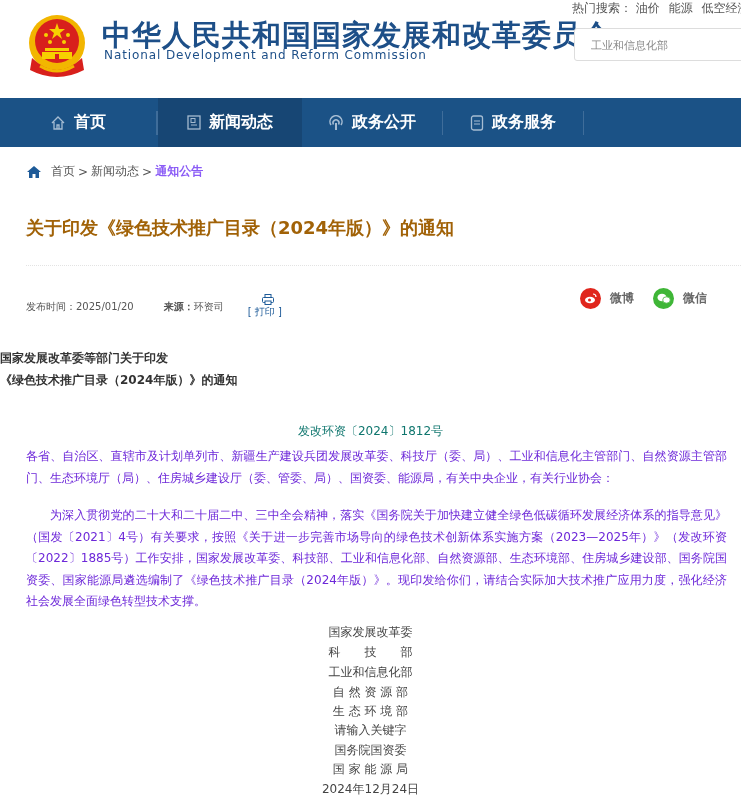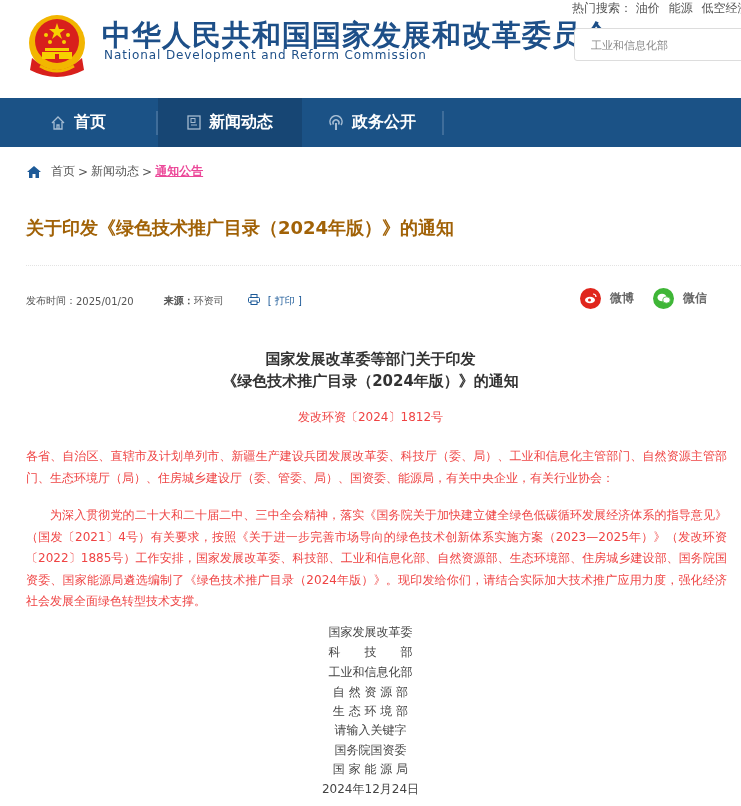--- a/index.html
+++ b/index.html
@@ -42,35 +42,35 @@
     position: relative; height: 49px; display: flex; align-items: center; justify-content: center;
     color: #fff; font-size: 16px; font-weight: bold;
   }
   .nav-item.active { background: #174674; }
   .nav-item .ni { margin-right: 8px; opacity: 0.8; font-weight: normal; font-size: 15px; display: inline-flex; }
   .nav-sep { width: 1px; height: 24px; background: #3f6d9a; align-self: center; }
   
   .breadcrumb { position: absolute; left: 26px; top: 163px; font-size: 12px; color: #555; display: flex; align-items: center; white-space: nowrap; }
   .breadcrumb .home-icon { margin-right: 9px; display: inline-flex; }
   .breadcrumb .sep { margin: 0 3px; }
-  .breadcrumb .current { color: #ec4899; font-weight: bold; text-decoration: underline; }
+  .breadcrumb .current { color: #8b5cf6; font-weight: bold; }
   
   .article-title { position: absolute; left: 26px; top: 216px; font-size: 18px; font-weight: bold; color: #a16207; white-space: nowrap; }
   .dotline { position: absolute; left: 26px; top: 265px; width: 715px; border-top: 1px dotted #e3e3e3; }
   
   .meta { position: absolute; left: 26px; top: 294px; font-size: 10px; color: #555; display: flex; align-items: center; white-space: nowrap; }
   .meta .source { margin-left: 30px; font-weight: bold; }
-  .meta .print { margin-left: 24px; color: #1d5a98; display: flex; align-items: flex-start; }
+  .meta .print { margin-left: 24px; color: #1d5a98; display: flex; align-items: flex-end; flex-direction: column; }
   .meta .print-icon { margin-right: 8px; display: inline-flex; }
   .share { position: absolute; top: 288px; display: flex; align-items: center; font-size: 12px; color: #666; font-weight: bold; }
   .share .circle { width: 21px; height: 21px; border-radius: 50%; display: inline-flex; align-items: center; justify-content: center; margin-right: 9px; }
   
-  .doc-head { position: absolute; left: 0; width: 741px; text-align: center; font-size: 15px; color: #333; font-weight: bold; white-space: nowrap; }
-  .doc-number { position: absolute; left: 0; top: 409px; width: 741px; text-align: center; font-size: 12px; color: #ef4444; }
-  .para { position: absolute; left: 26px; width: 701px; font-size: 12px; color: #ef4444; line-height: 21.5px; text-align: justify; }
+  .doc-head { position: absolute; left: 0; width: 741px; font-size: 12px; color: #333; font-weight: bold; white-space: nowrap; }
+  .doc-number { position: absolute; left: 0; top: 423px; width: 741px; text-align: center; font-size: 12px; color: #0f766e; }
+  .para { position: absolute; left: 26px; width: 701px; font-size: 12px; color: #6d28d9; line-height: 21.5px; text-align: justify; }
   .para.indent { text-indent: 2em; }
   .sign { position: absolute; left: 0; width: 741px; text-align: center; font-size: 12px; color: #444; white-space: pre; }
 </style>
 </head>
 <body>
 
 <div class="header">
   <div class="emblem">
     <svg width="62" height="68" viewBox="0 0 62 68">
       <circle cx="31" cy="31" r="28" fill="#f2b600"></circle>
@@ -126,20 +126,29 @@
     <span class="ni">
       <svg width="16" height="16" viewBox="0 0 16 16">
           <path d="M3,10 A6,6 0 1,1 13,10" stroke="#c9d7e6" stroke-width="1.5" fill="none"></path>
           <path d="M5.5,9.5 A3,3 0 1,1 10.5,9.5" stroke="#c9d7e6" stroke-width="1.5" fill="none"></path>
           <rect x="7" y="8" width="2" height="7" fill="#c9d7e6"></rect>
         </svg>
     </span>
     <span>政务公开</span>
   </div>
   <div class="nav-sep"></div>
+  <div class="nav-item" style="width:140px">
+    <span class="ni">
+      <svg width="14" height="16" viewBox="0 0 14 16">
+          <rect x="1.5" y="1" width="11" height="14" rx="2" stroke="#c9d7e6" stroke-width="1.3" fill="none"></rect>
+          <path d="M4,6 L10,6 M4,9 L10,9" stroke="#c9d7e6" stroke-width="1.2"></path>
+        </svg>
+    </span>
+    <span>政务服务</span>
+  </div>
   <div class="nav-sep"></div>
 </div>
 
 <div class="breadcrumb">
   <span class="home-icon">
     <svg width="16" height="14" viewBox="0 0 16 14">
         <path d="M8,1 L1,7 L3,7 L3,13 L6.5,13 L6.5,9 L9.5,9 L9.5,13 L13,13 L13,7 L15,7 Z" fill="#1d5a98"></path>
       </svg>
   </span>
   <span>首页</span>

